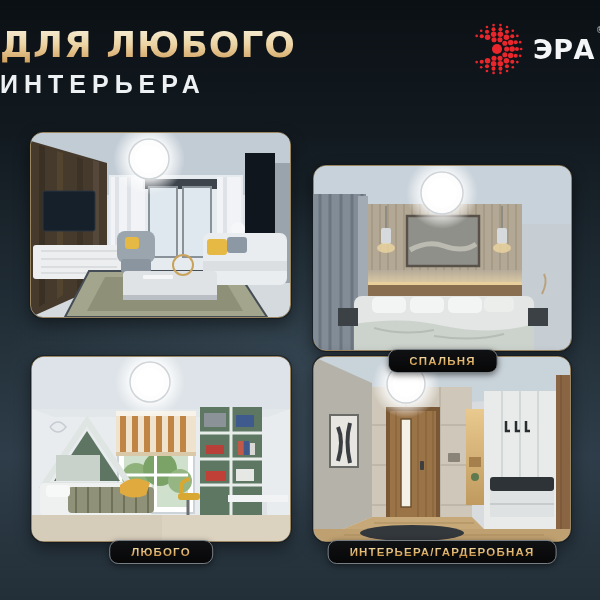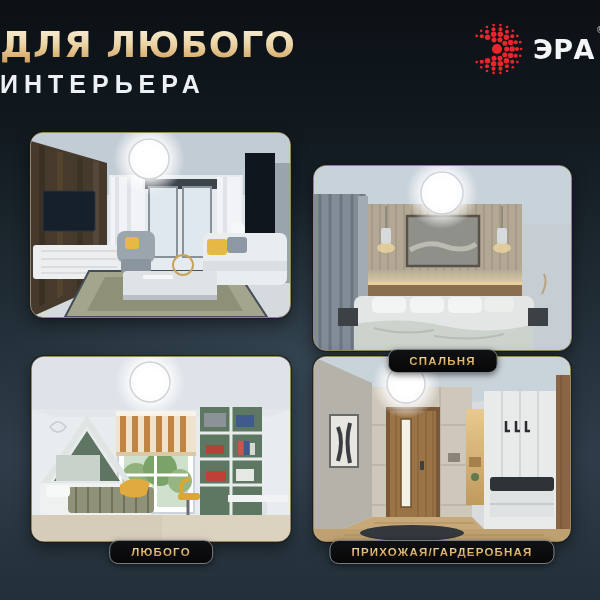--- a/index.html
+++ b/index.html
@@ -451,16 +451,16 @@
           <line x1="30" y1="178" x2="230" y2="178"></line>
             <line x1="60" y1="166" x2="160" y2="166"></line>
         </g>
         <ellipse cx="98" cy="176" rx="52" ry="8" fill="#33383d"></ellipse>
 
         <circle cx="92" cy="27" r="34" fill="url(#glow4)"></circle>
         <circle cx="92" cy="27" r="19" fill="#fdfdfd" stroke="#cfd4d8" stroke-width="1.5"></circle>
         <circle cx="92" cy="27" r="13" fill="#ffffff"></circle>
       </svg>
     </div>
-    <div class="badge"><span>ПРИХОЖАЯ/ГАРДЕРОБНАЯ</span></div>
+    <div class="badge"><span>ИНТЕРЬЕРА/ГАРДЕРОБНАЯ</span></div>
   </div>
 
 </div>
 
 </body></html>

